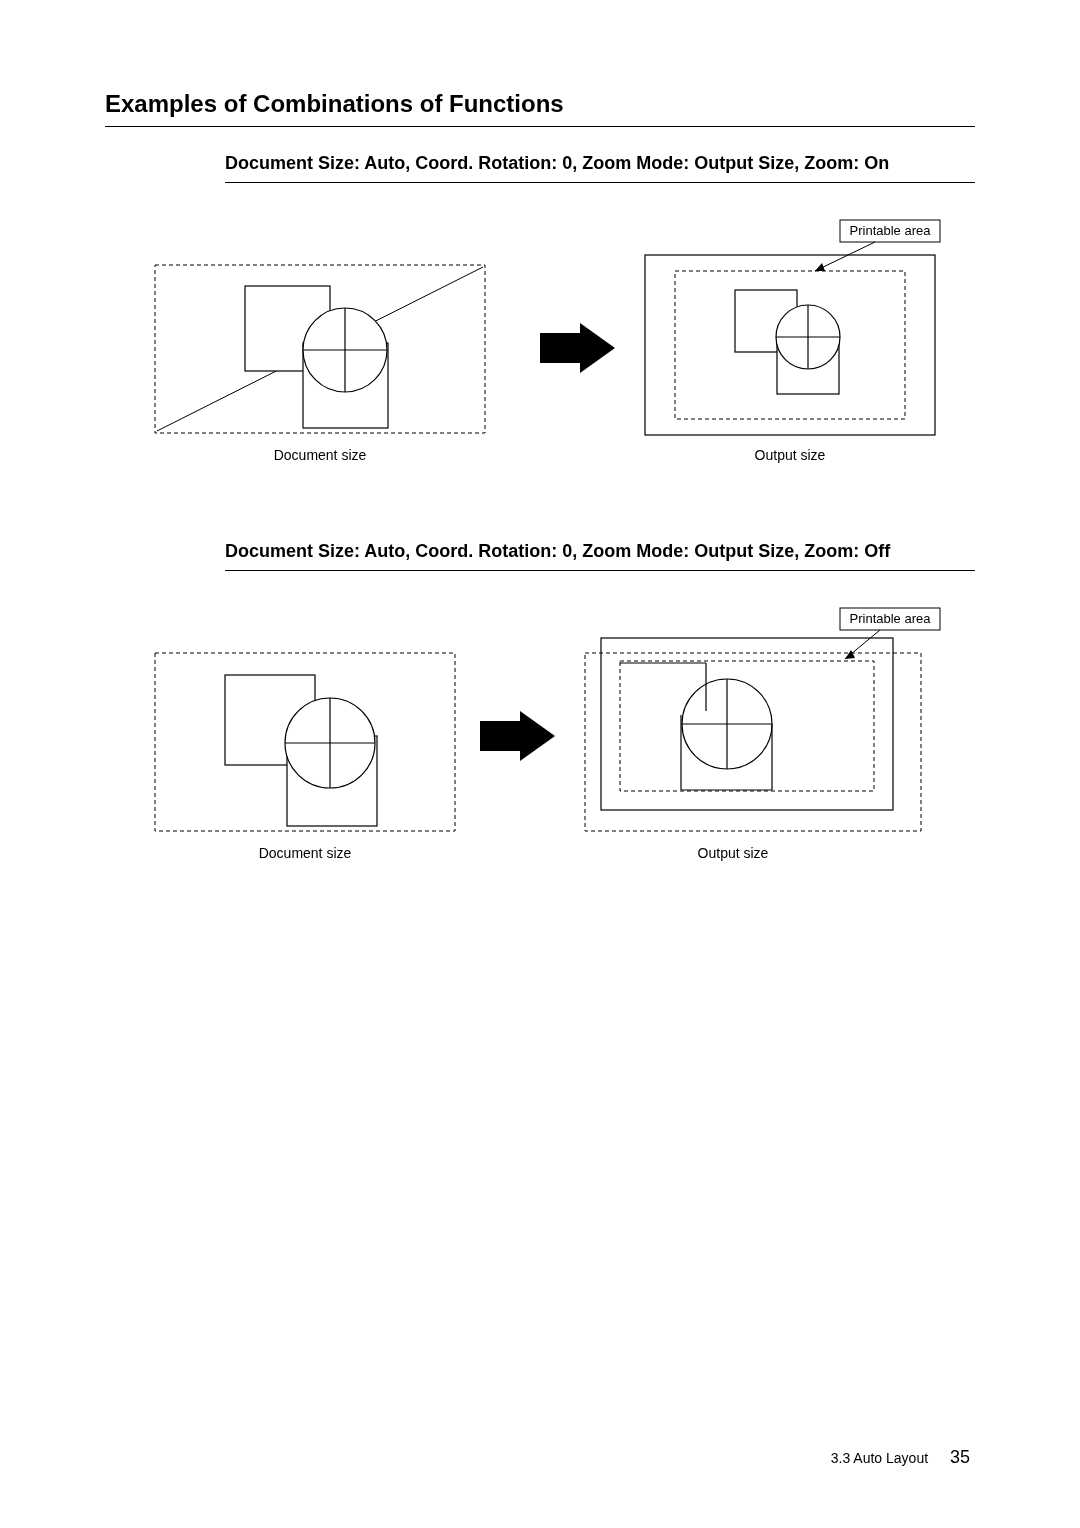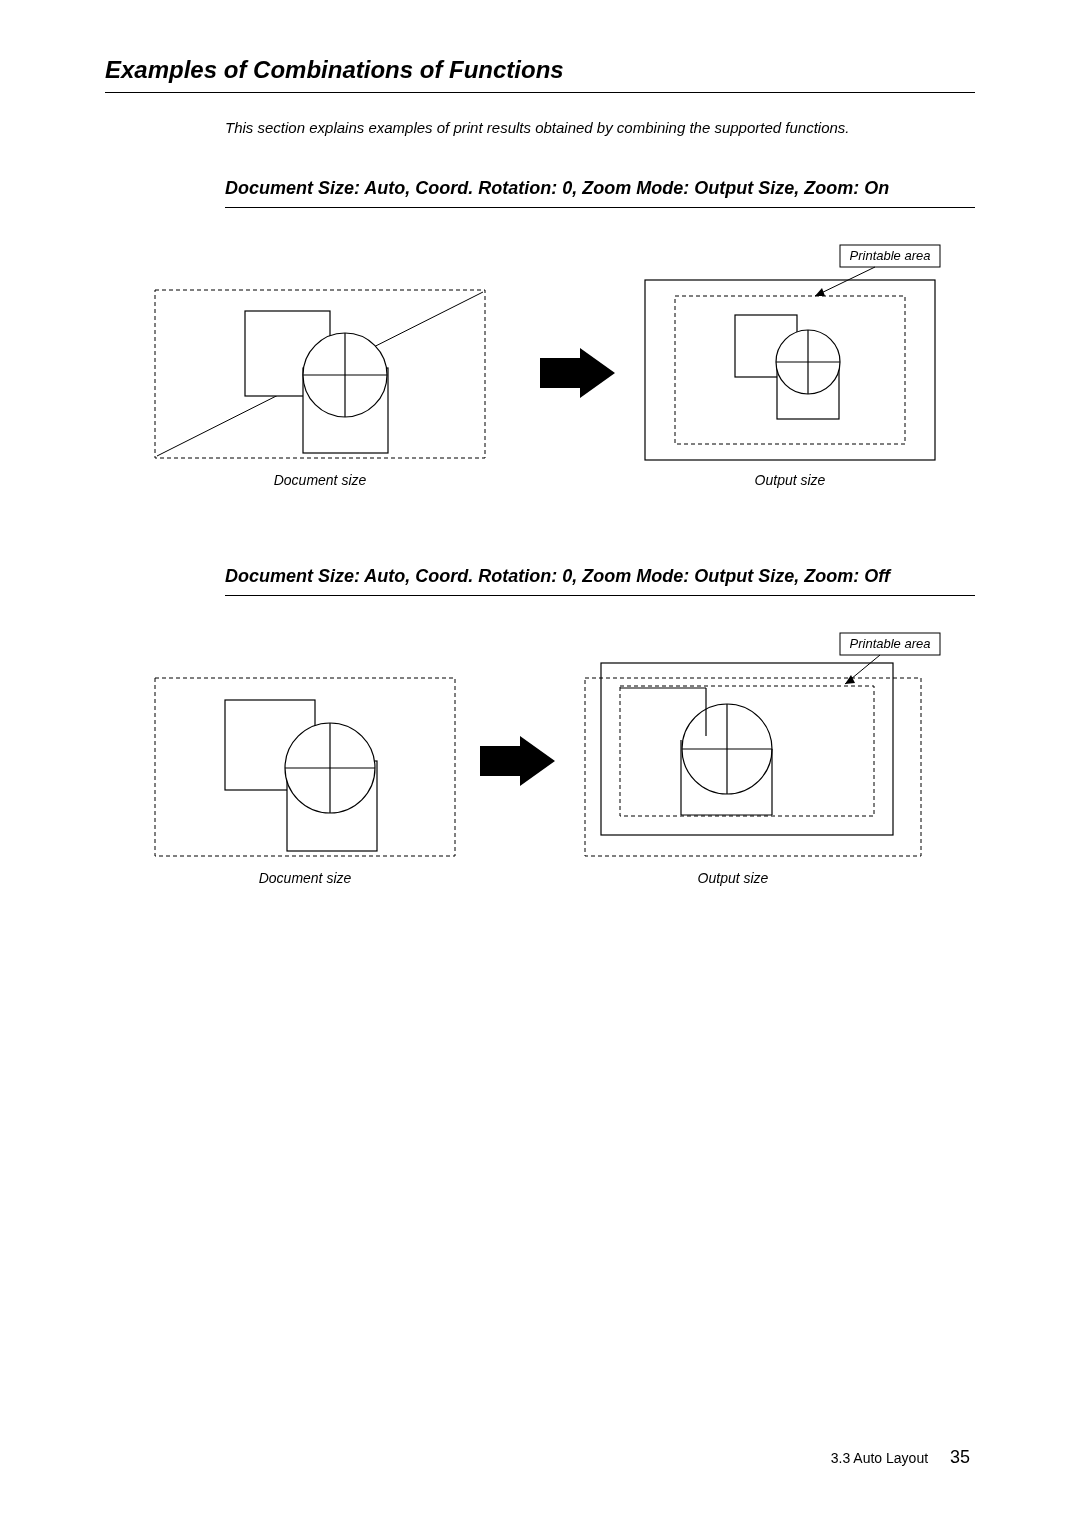--- a/index.html
+++ b/index.html
@@ -9,22 +9,21 @@
     }
     body {
       width: 1080px;
       height: 1528px;
       background: #fff;
       font-family: Arial, Helvetica, sans-serif;
       color: #000;
       position: relative;
     }
     .page {
-      padding: 56px 105px 60px 105px;
-      font-style: italic;
+      padding: 90px 105px 60px 105px;
     }
     .h1 {
       font-size: 24px;
       font-weight: bold;
       padding-bottom: 8px;
       border-bottom: 1.5px solid #000;
       margin-bottom: 24px;
     }
     .intro {
       font-size: 15px;
@@ -55,21 +54,20 @@
     .footer .pn {
       font-size: 18px;
       margin-left: 18px;
     }
   </style>
 </head>
 <body>
 
 <div class="page">
   <div class="h1">Examples of Combinations of Functions</div>
-  <div class="intro">This section explains examples of print results obtained by combining the supported functions.</div>
 
   <div class="h2">Document Size: Auto, Coord. Rotation: 0, Zoom Mode: Output Size, Zoom: On</div>
 
   <div class="figure">
     <svg width="800" height="260">
 
       <rect x="10" y="50" width="330" height="168" fill="none" stroke="#000" stroke-width="1" stroke-dasharray="4,3"></rect>
 
       <line x1="12" y1="216" x2="338" y2="52" stroke="#000" stroke-width="1"></line>
 

